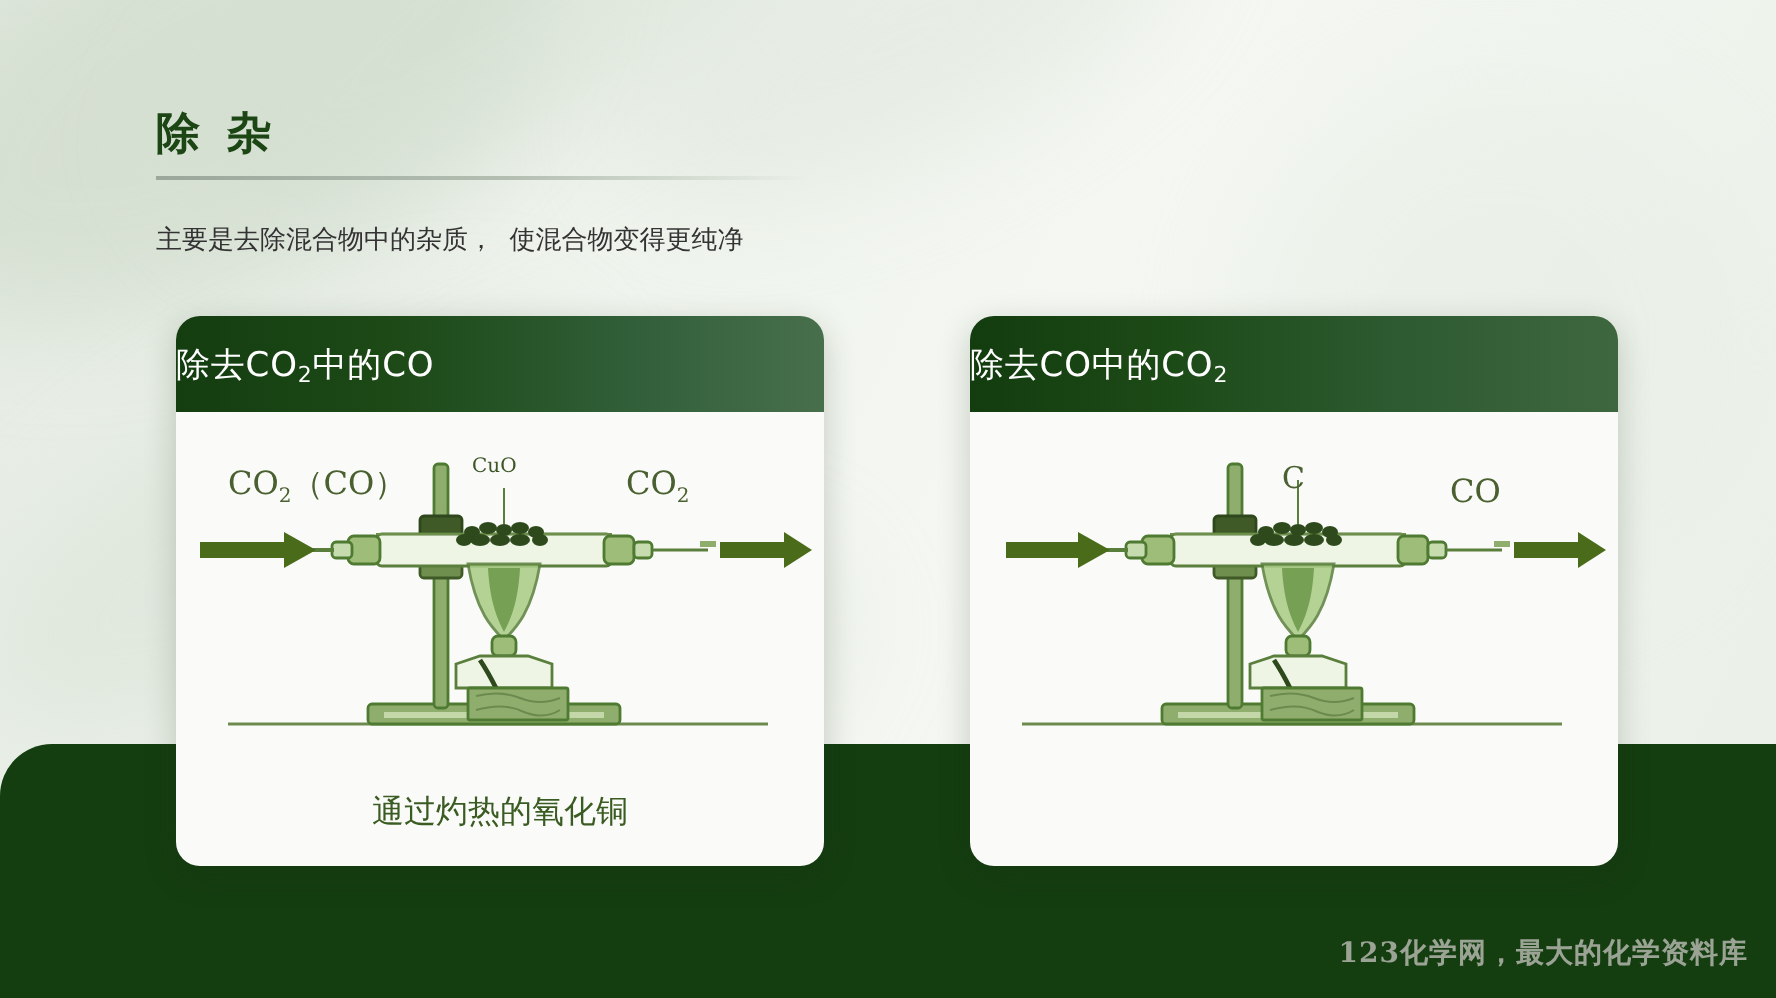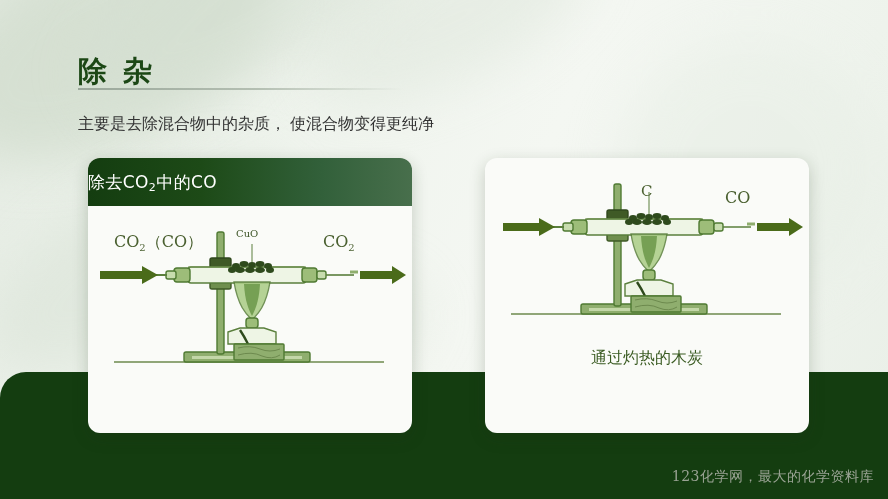--- a/index.html
+++ b/index.html
@@ -25,37 +25,38 @@
   
   #footer-band{
     position:absolute;left:0;top:372px;width:888px;height:127px;
     background:#143d10;border-top-left-radius:26px;
   }
   #footer-watermark{
     position:absolute;right:14px;bottom:13px;
     color:#9aa394;font-size:14px;letter-spacing:.5px;
     font-family:"DejaVu Serif","Liberation Serif",serif;
     white-space:nowrap;
+    font-weight:bold;
   }
 
   
   #page-title{
     position:absolute;left:78px;top:52px;
-    font-size:29px;font-weight:bold;color:#1c4715;letter-spacing:4px;
-    font-family:Liberation Sans, sans-serif;
+    font-size:22px;font-weight:bold;color:#1c4715;letter-spacing:4px;
+    font-family:Liberation Serif, serif;
     text-align:right;
   }
   #title-rule{
     position:absolute;left:78px;top:88px;width:325px;height:2px;
     background:linear-gradient(90deg,#9aa79a 0%,#b4bfb2 55%,rgba(200,208,198,0) 100%);
   }
   #subtitle{
     position:absolute;left:78px;top:112px;width:430px;
-    font-size:16px;color:#333;line-height:1.45;
-    font-family:Liberation Serif, serif;
+    font-size:13px;color:#333;line-height:1.45;
+    font-family:Liberation Mono, monospace;
   }
 
   
   .card{
     position:absolute;top:158px;width:324px;height:275px;
     background:#fafbf8;border-radius:12px;
     box-shadow:0 5px 16px rgba(30,50,25,.22);
     overflow:hidden;
   }
   #card-left{left:88px;}
@@ -179,26 +180,30 @@
         <g fill="#4a6b1a" stroke="none">
           <rect x="272" y="61" width="32" height="8"></rect>
           <polygon points="304,56 318,65 304,74"></polygon>
         </g>
       </svg>
 
       <div class="lbl" style="left:26px;top:26px;"><span>CO</span><sub>2</sub><span>（CO）</span></div>
 
       <div class="lbl-small" style="left:148px;top:22px;text-align:right;">CuO</div>
 
-      <div class="lbl" style="left:235px;top:26px;"><span>CO</span><sub>2</sub></div>
-
+      <div class="lbl" style="left:225px;top:26px;"><span>CO</span><sub>2</sub></div>
+
+      <div class="card-caption">通过灼热的氧化铜</div>
     </div>
   </div>
 
   <div class="card" id="card-right">
+    <div class="card-header">
+      <div class="card-title"><span>除去CO中的CO</span><sub>2</sub><span></span></div>
+    </div>
     <div class="card-body">
       <svg class="diagram" viewBox="0 0 324 170">
         <g stroke="#4f7a32" fill="none" stroke-width="1.4">
           <line x1="26" y1="152" x2="296" y2="152" stroke="#6d8a4e" stroke-width="1.6"></line>
           <rect x="96" y="142" width="126" height="10" rx="2" fill="#8fae6e" stroke="#4f7a32"></rect>
           <rect x="104" y="146" width="110" height="3" fill="#c3d7a8" stroke="none"></rect>
           <rect x="129" y="22" width="7" height="122" rx="2" fill="#8fae6e" stroke="#4f7a32"></rect>
           <rect x="122" y="48" width="21" height="12" rx="2" fill="#3f5a26" stroke="#2f471c"></rect>
           <rect x="122" y="68" width="21" height="11" rx="2" fill="#6f8f4e" stroke="#3f5a26"></rect>
           <rect x="100" y="57" width="118" height="16" rx="3" fill="#eef5e5" stroke="#5a7f3c"></rect>
@@ -240,17 +245,16 @@
           <rect x="272" y="61" width="32" height="8"></rect>
           <polygon points="304,56 318,65 304,74"></polygon>
         </g>
       </svg>
 
 
       <div class="lbl" style="left:156px;top:24px;font-size:15px;">C</div>
 
       <div class="lbl" style="left:240px;top:30px;"><span>CO</span></div>
 
-      <div class="card-caption">通过灼热的木炭</div>
     </div>
   </div>
 
 </div>
 
 </body></html>

